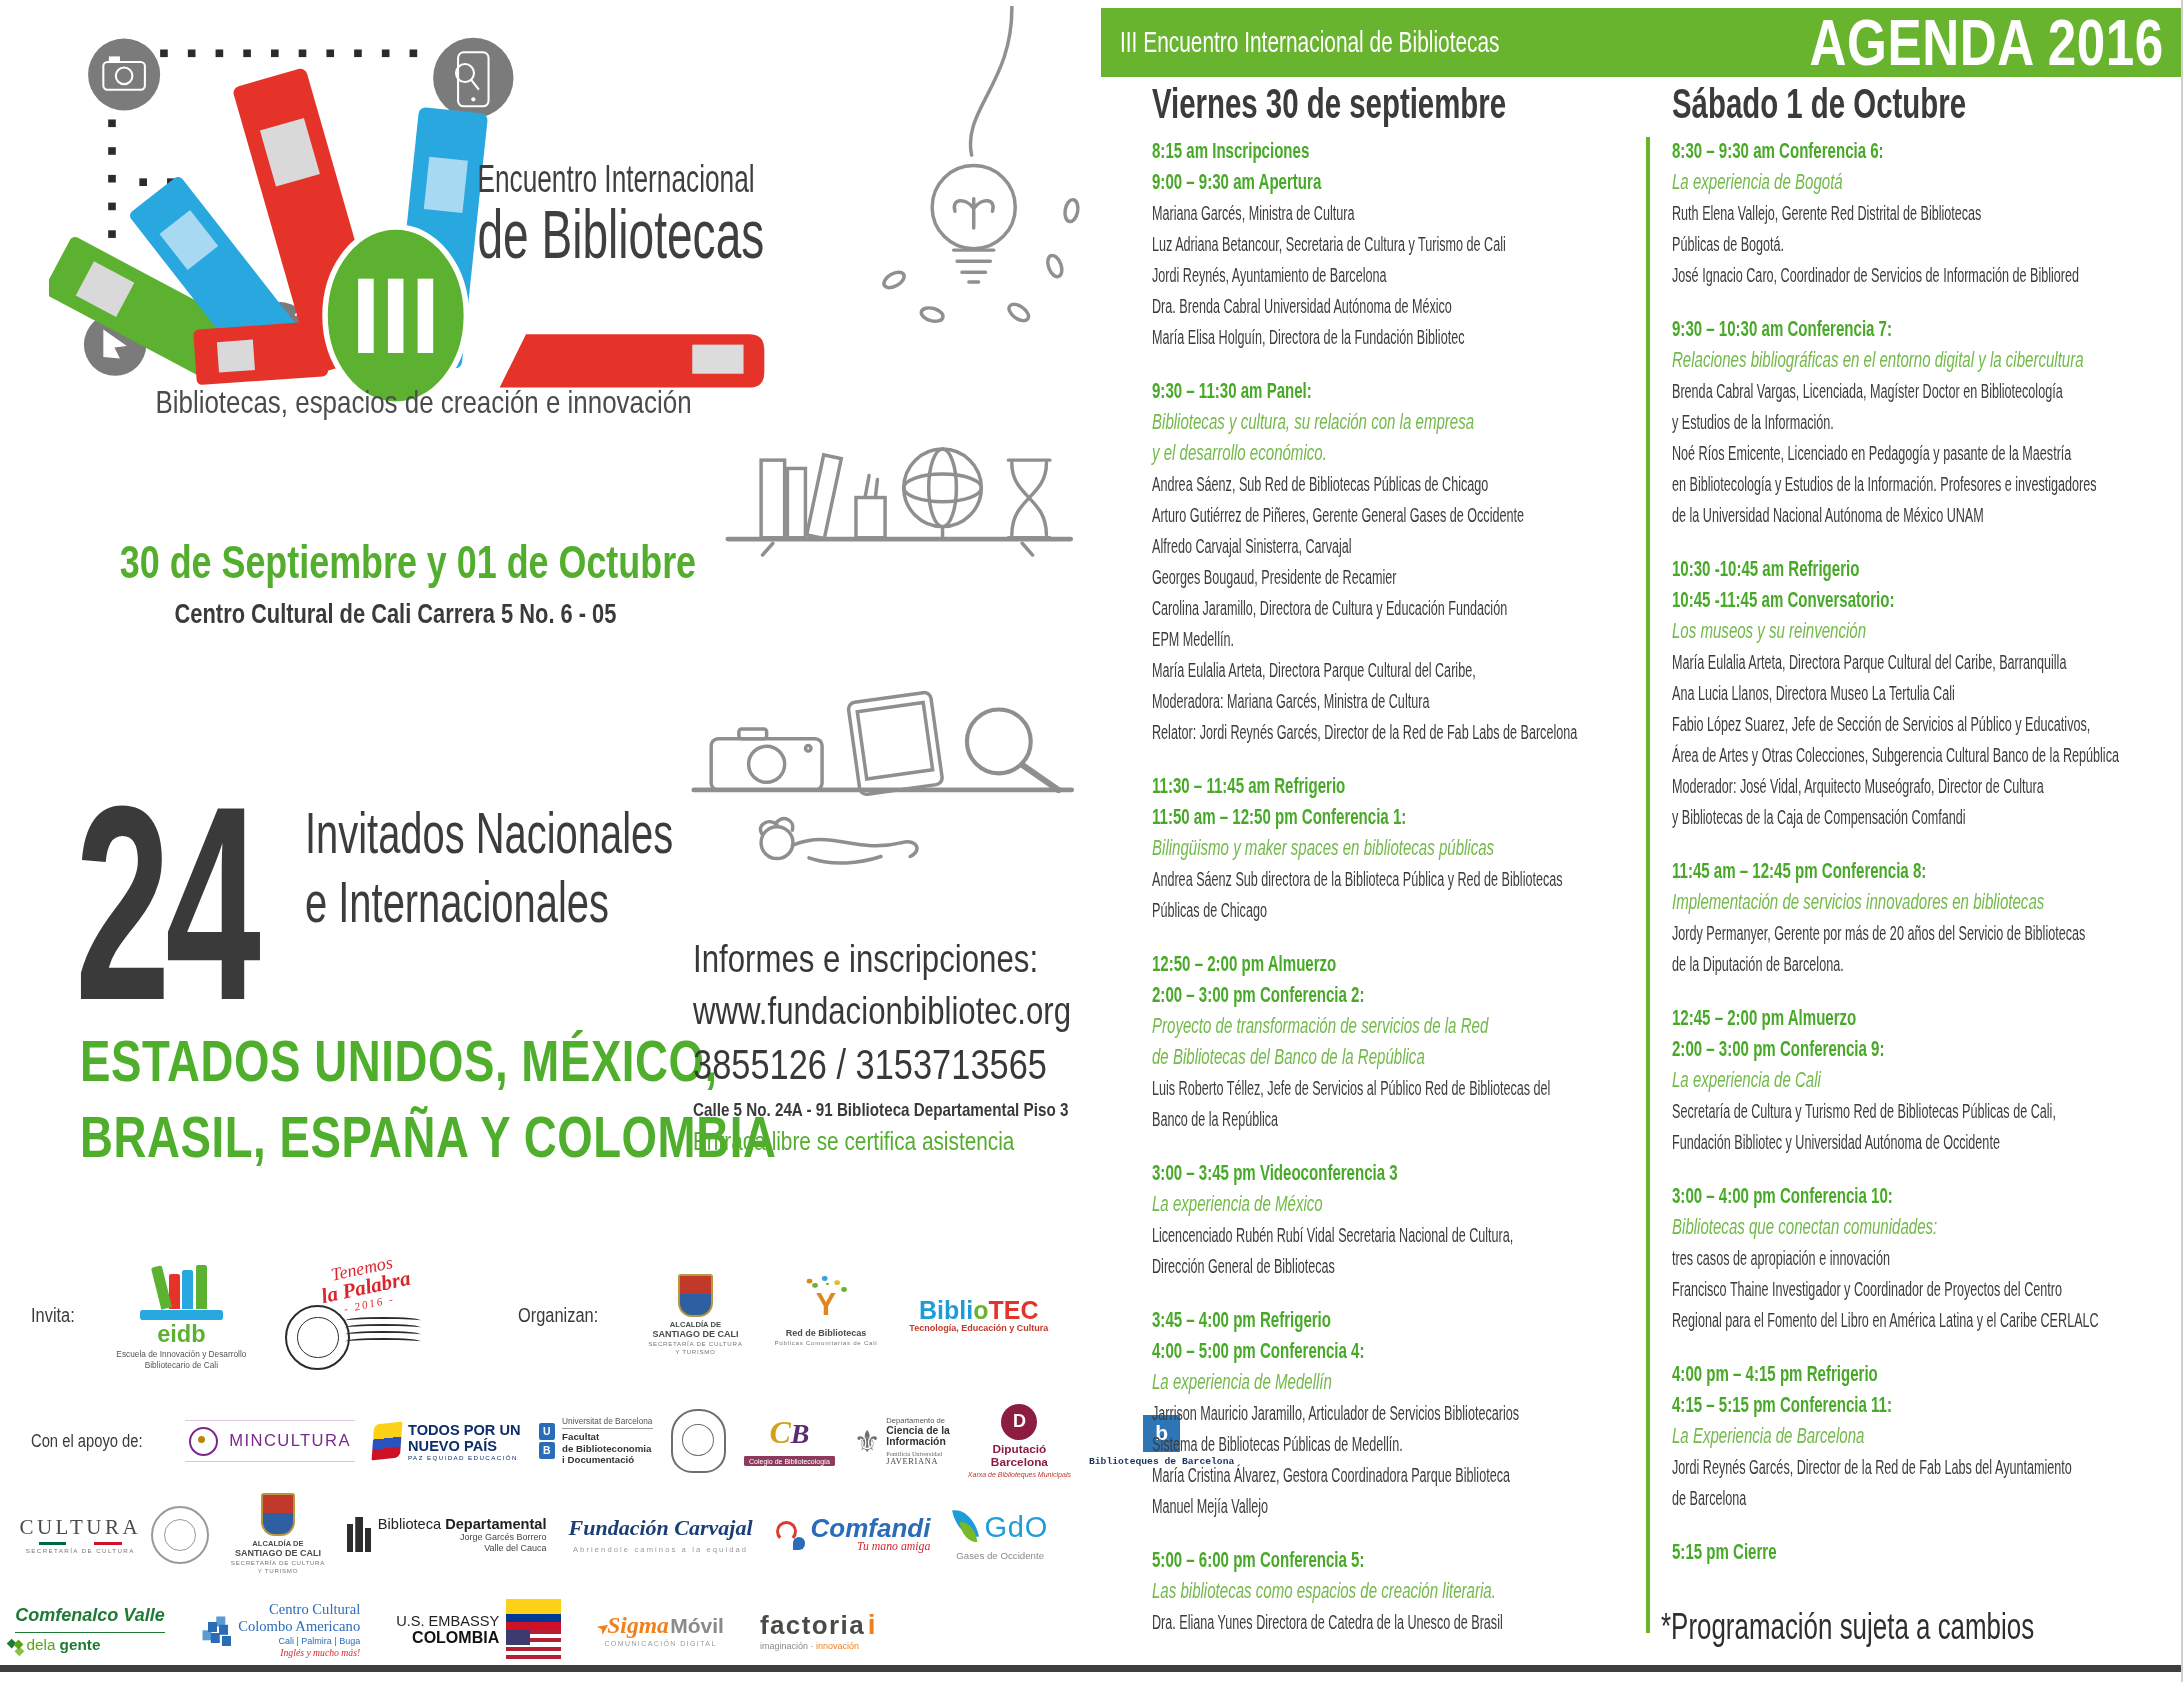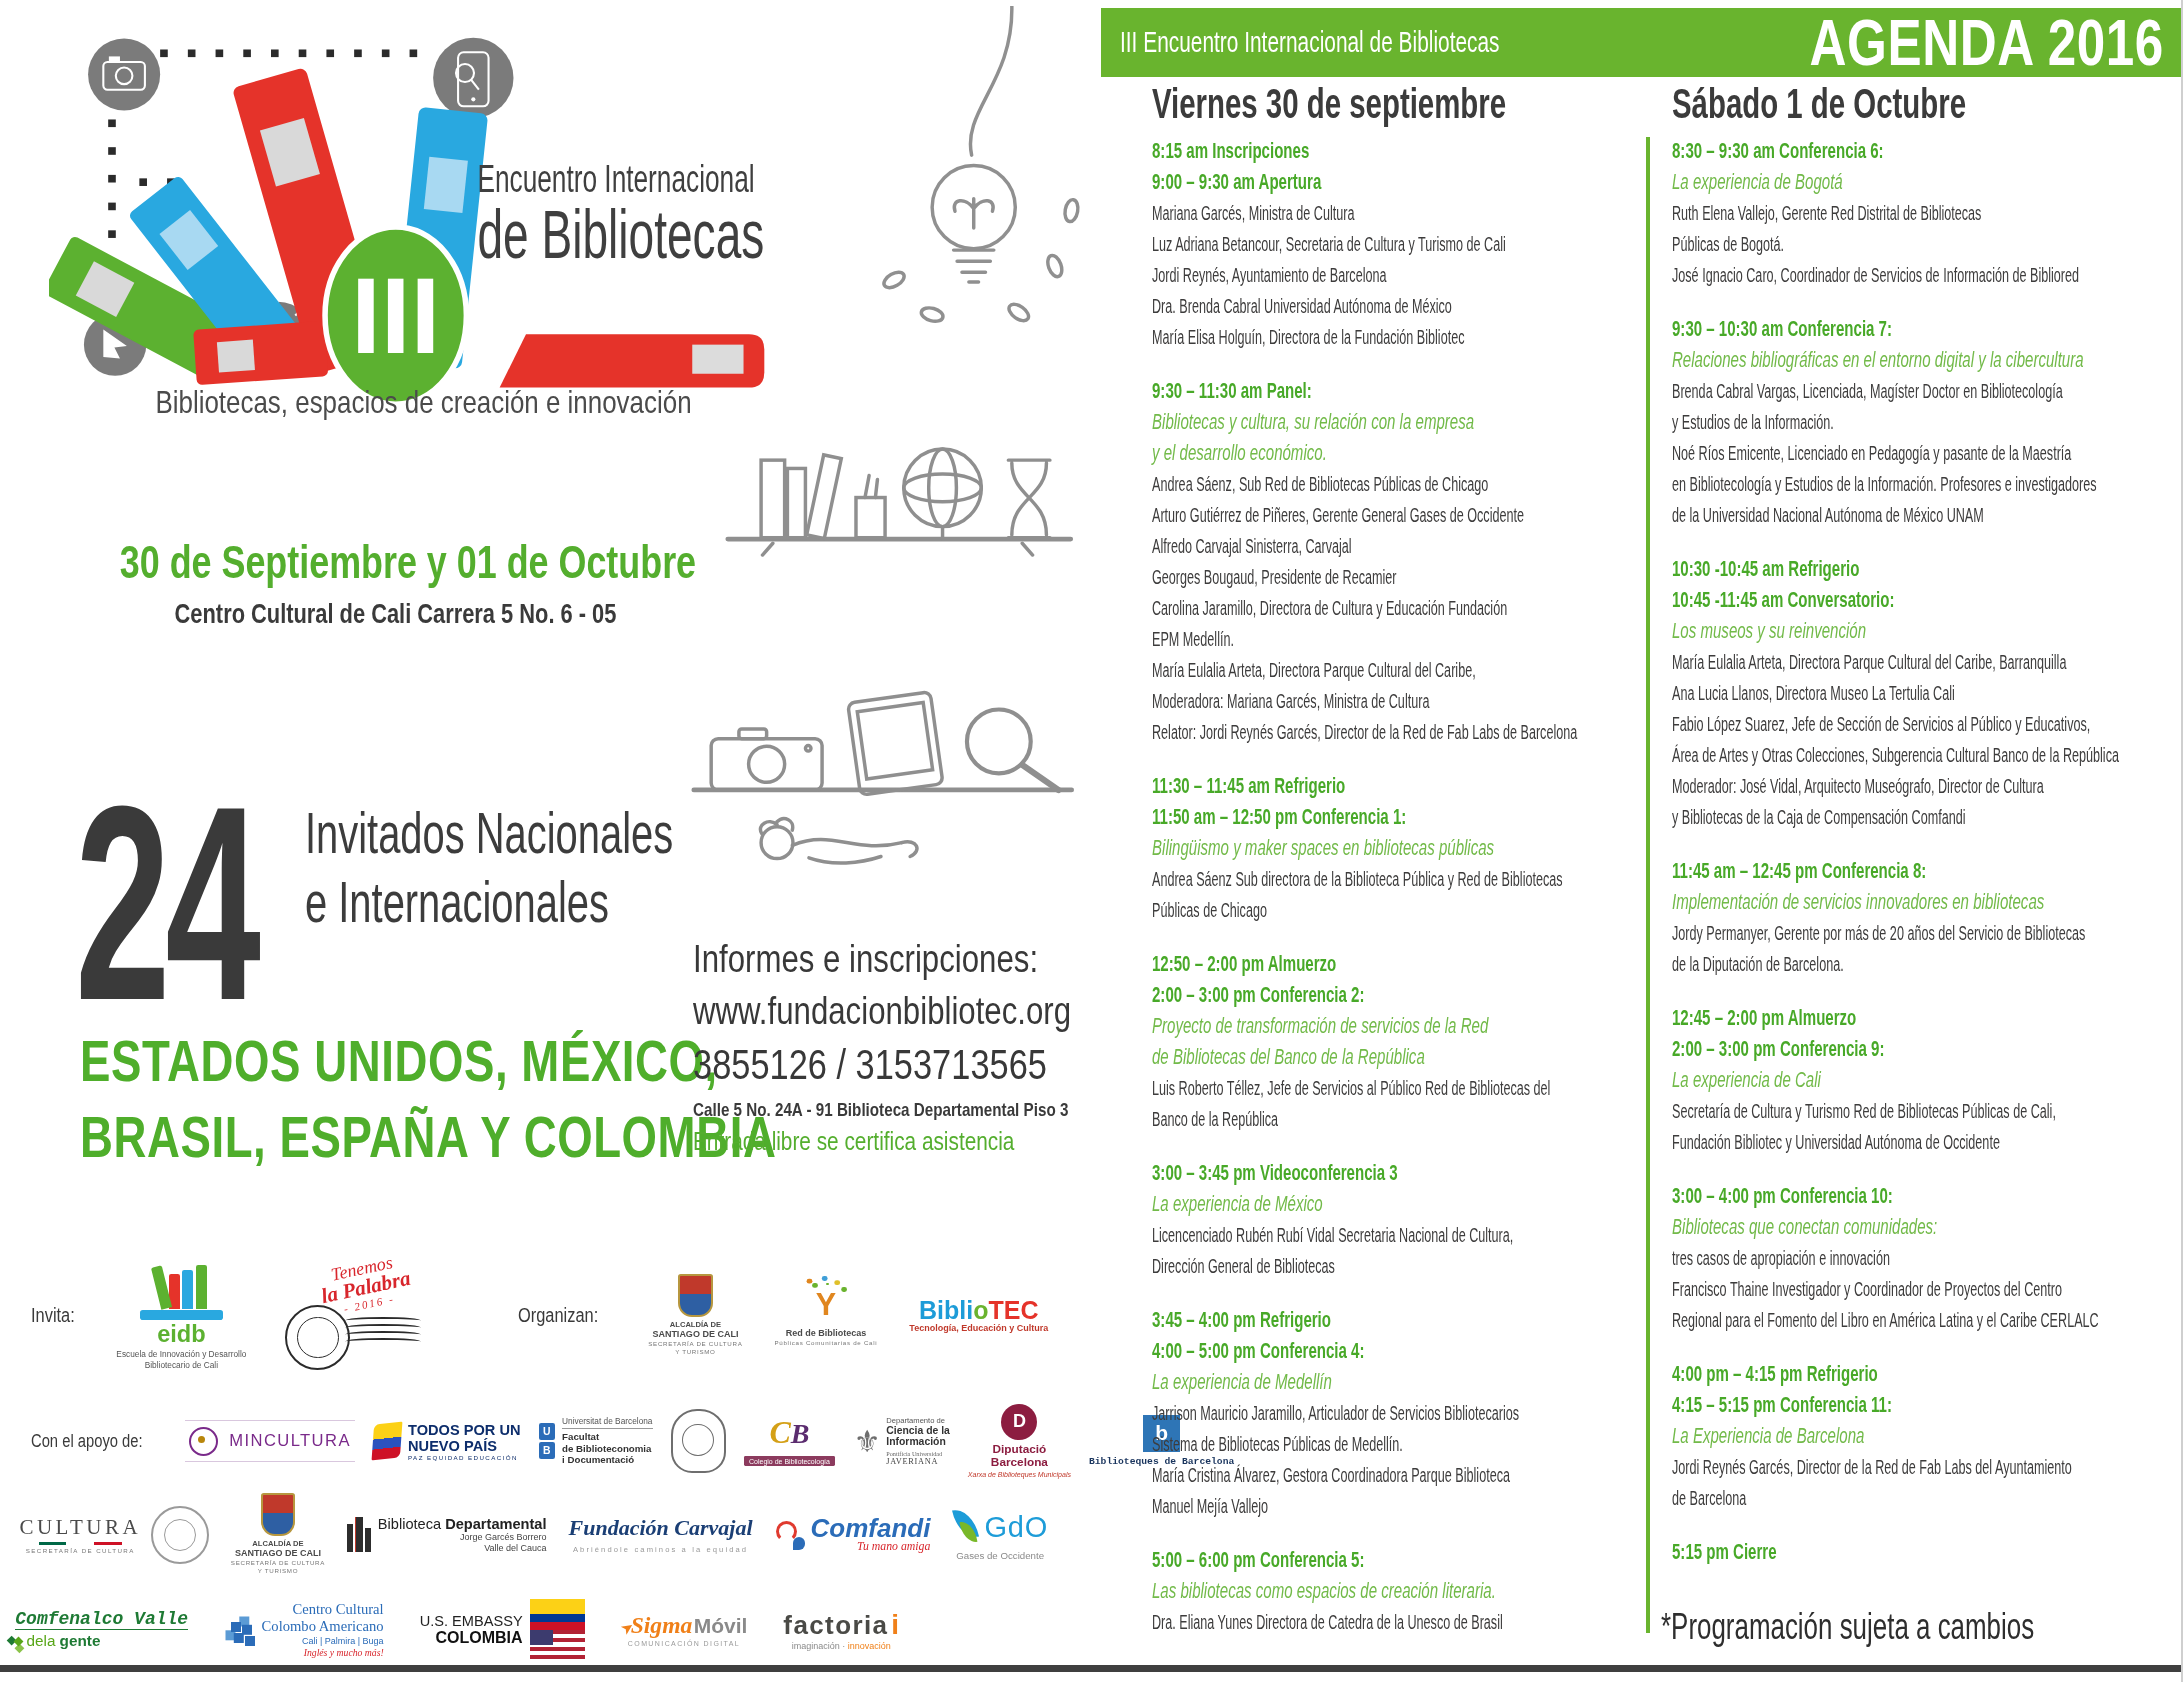--- a/index.html
+++ b/index.html
@@ -195,22 +195,22 @@
   .gdo-flame{width:28px;height:39px;position:relative;}
   .gdo-flame::before{content:"";position:absolute;left:2.8px;top:0;width:21px;height:30.5px;background:#1d9cd8;
                      border-radius:0 100% 0 100%;transform:rotate(-12deg);}
   .gdo-flame::after{content:"";position:absolute;left:8.3px;top:12.5px;width:15.3px;height:22px;background:#79b829;
                     border-radius:0 100% 0 100%;transform:rotate(-8deg);}
   .gdo-name{font-size:29px;color:#1d9cd8;letter-spacing:0.7px;}
   .gdo-sub{font-size:9.7px;color:#8a8a8a;margin-top:2.8px;}
 
   
   .cfn{text-align:left;}
-  .cfn-l1{font-family:Liberation Mono, monospace;font-style:italic;font-weight:bold;font-size:18px;color:#1e7a34;
-          border-bottom:1.4px solid #1e7a34;padding-bottom:0;white-space:nowrap;}
+  .cfn-l1{font-family:Liberation Sans, sans-serif;font-style:italic;font-weight:bold;font-size:18px;color:#1e7a34;
+          border-bottom:1.4px solid #1e7a34;padding-bottom:6px;white-space:nowrap;}
   .cfn-l2{display:flex;align-items:center;gap:4.2px;margin-top:2.8px;}
   .cfn-leaf{width:7px;height:7px;background:#58a618;transform:rotate(45deg);
             box-shadow:-5.5px 4.2px 0 #1e7a34,5.5px 4.2px 0 #8bc34a;}
   .cfn-a{font-size:15.3px;color:#58a618;} .cfn-b{font-size:15.3px;font-weight:bold;color:#1e7a34;}
 
   
   .clb{display:flex;align-items:center;gap:8.3px;text-align:right;}
   .clb-pin{width:9.7px;height:9.7px;background:#2b6cb8;
            box-shadow:11px 2.8px 0 #2b6cb8,2.8px 11px 0 #2b6cb8,14px 14px 0 #2b6cb8,-5.5px 8.3px 0 #5b9bd5,8.3px -5.5px 0 #5b9bd5;
            margin:7px 12.5px 12.5px 7px;}
@@ -231,21 +231,21 @@
 
   
   .sgm{text-align:center;}
   .sgm-row{display:flex;align-items:baseline;gap:1.4px;justify-content:center;}
   .sgm-plane{color:#f08019;font-size:15.3px;transform:rotate(-35deg);display:inline-block;margin-right:-4.2px;}
   .sgm-p1{font-family:"Liberation Serif",serif;font-style:italic;font-weight:bold;font-size:23.6px;color:#f08019;}
   .sgm-p2{font-size:21px;font-weight:bold;color:#8a8a8a;}
   .sgm-sub{font-size:7px;letter-spacing:1.4px;color:#999;margin-top:1.4px;}
 
   
-  .fct{text-align:center;}
+  .fct{text-align:left;}
   .fct-row{display:flex;align-items:baseline;gap:2.8px;justify-content:center;}
   .fct-p1{font-size:26px;font-weight:bold;color:#4a4a46;letter-spacing:1.4px;}
   .fct-p2{font-size:28px;font-weight:bold;color:#f08019;}
   .fct-sub{font-size:9px;color:#8a8a8a;margin-top:0;}
   .fct-sub .o{color:#f08019;}
 </style>
 </head>
 <body>
 
 <div class="page">

